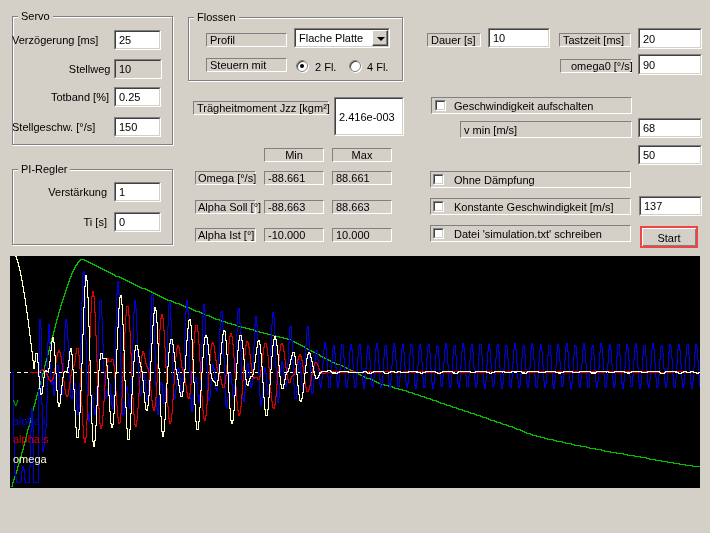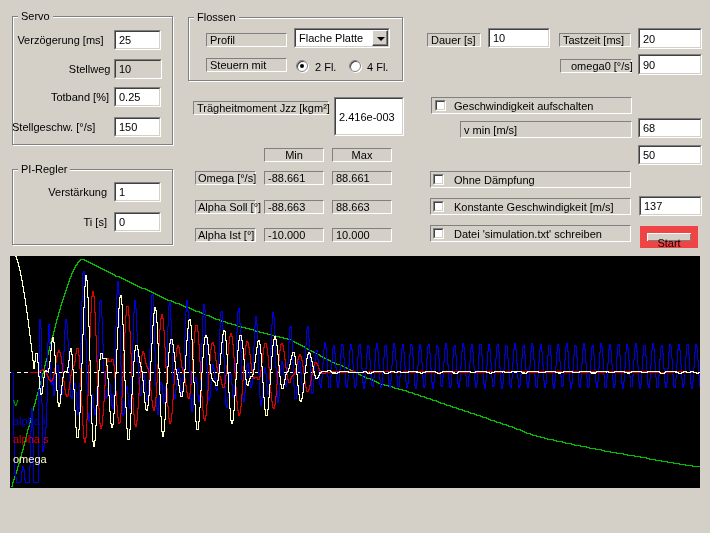--- a/index.html
+++ b/index.html
@@ -20,31 +20,31 @@
   box-shadow: inset -1px -1px 0 #808080; }
 .arr { position:absolute; left:4px; top:6px; width:0; height:0;
   border:4px solid transparent; border-top:4px solid #000; }
 .cb { position:absolute; width:11px; height:11px; border:1px solid;
   border-color:#808080 #fff #fff #808080; }
 .cbi { position:absolute; left:0; top:0; right:0; bottom:0; background:#fff;
   border:1px solid; border-color:#404040 #d4d0c8 #d4d0c8 #404040; }
 .rad { position:absolute; width:12px; height:12px; border-radius:50%; background:#fff;
   border:1px solid #808080; box-shadow: inset 1px 1px 0 #404040, 1px 1px 0 #fff; }
 .rdot { position:absolute; left:3px; top:3px; width:4px; height:4px; border-radius:50%; background:#000; }
-.btn { position:absolute; border:7px solid #ef4444; background:#d4d0c8;
+.btn { position:absolute; border:2px solid #ef4444; background:#d4d0c8;
   box-shadow: inset 1px 1px 0 #fff, inset -1px -1px 0 #808080;
   text-align:center; line-height:20px; }
 #plot { position:absolute; left:10px; top:256px; width:690px; height:232px; background:#000; }
 </style></head>
 <body>
 <div id="app">
 <div class="gb" style="left:12px;top:16px;width:161px;height:129px;">
       <span class="gt" style="left:5px;">Servo</span>
     </div>
-<div class="lb" style="left:12px;top:34px;width:97px;text-align:center;">Verzögerung [ms]</div>
+<div class="lb" style="left:12px;top:34px;width:97px;text-align:left;">Verzögerung [ms]</div>
 <div class="ed" style="left:114px;top:30px;width:47px;height:20px;">
       <div class="edi" style="background:#fff;">
         <span>25</span>
       </div>
     </div>
 <div class="lb" style="left:12px;top:63px;width:97px;text-align:center;margin-left:44px;">Stellweg +/- [°]</div>
 <div class="ed" style="left:114px;top:59px;width:48px;height:20px;">
       <div class="edi" style="background:#d4d0c8;">
         <span>10</span>
       </div>

